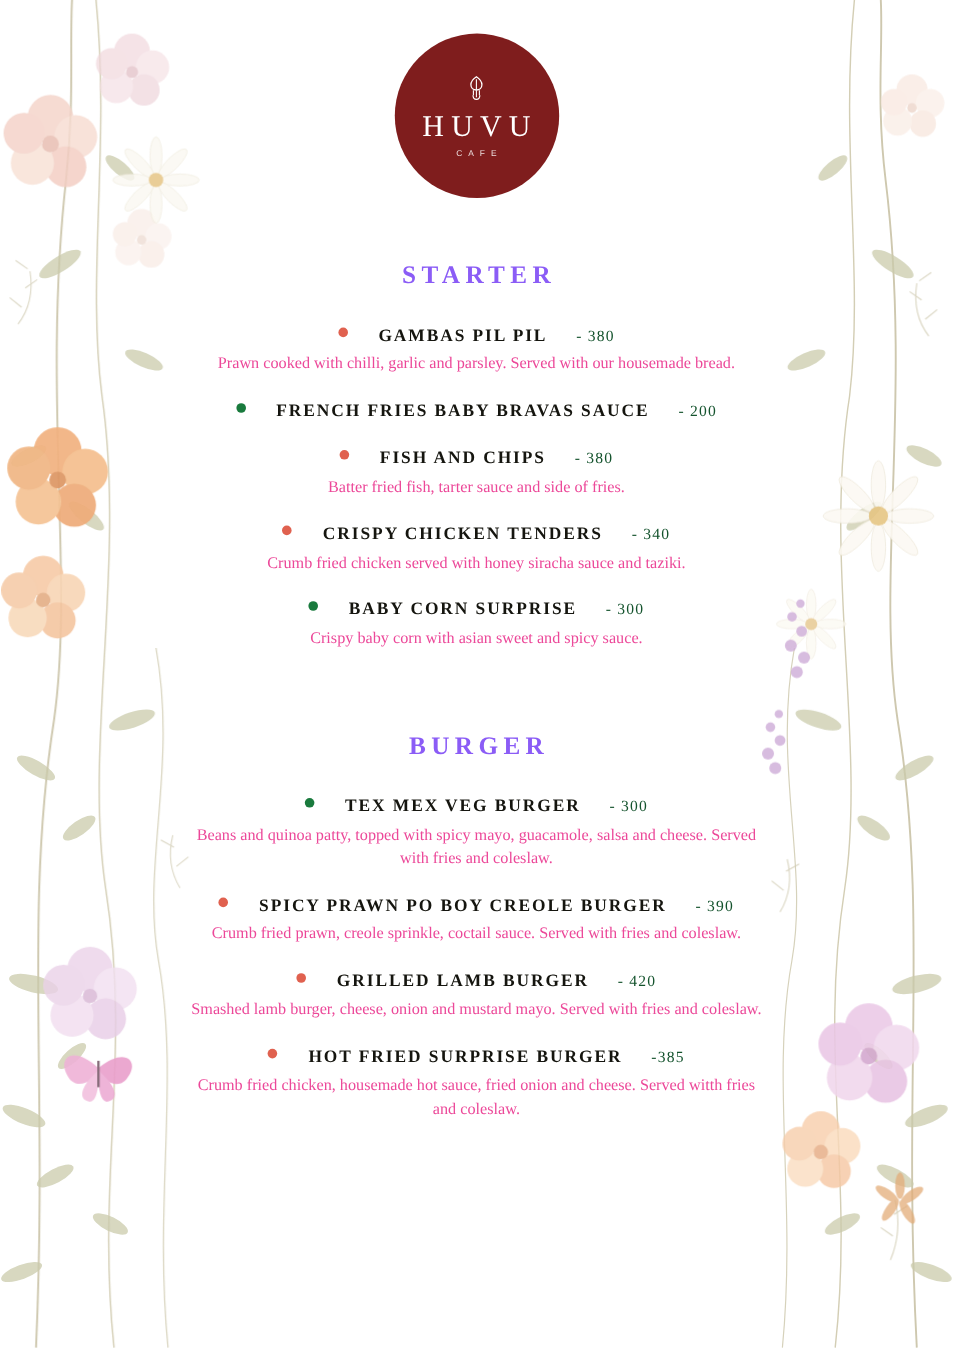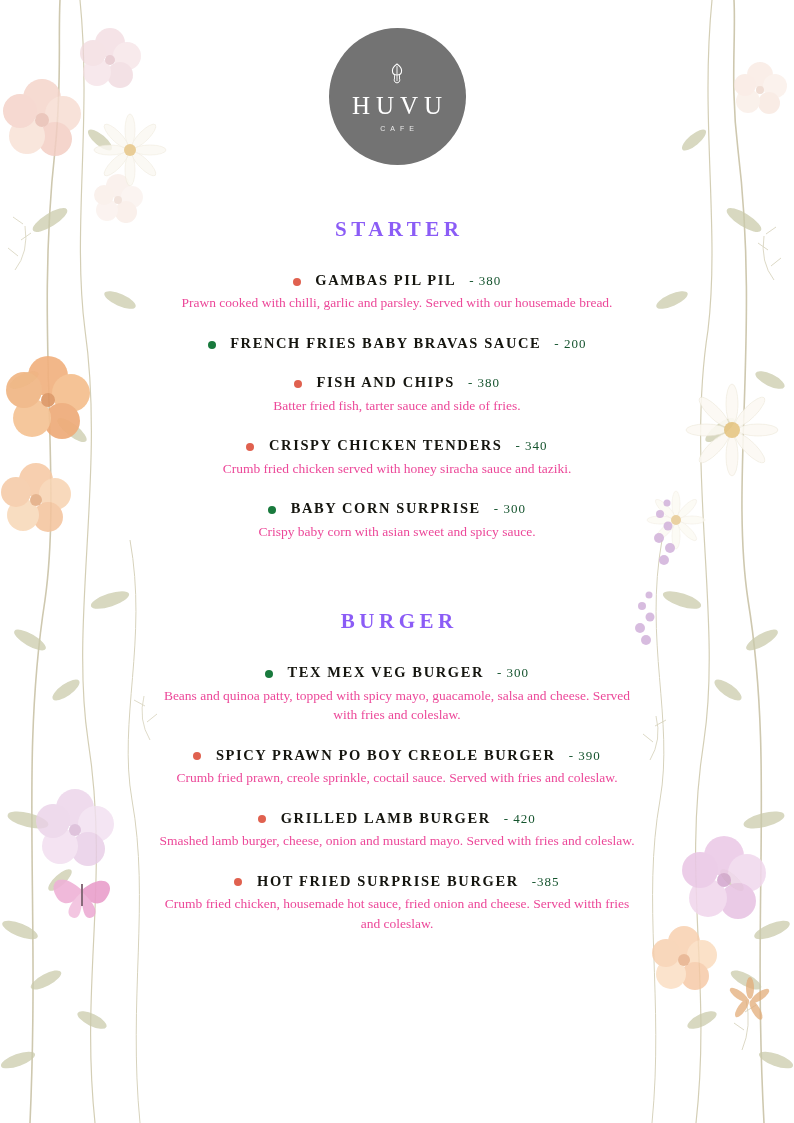--- a/index.html
+++ b/index.html
@@ -39,21 +39,21 @@
   
   .logo-wrap {
     display: flex;
     justify-content: center;
     padding-top: 28px;
   }
   .logo {
     width: 137px;
     height: 137px;
     border-radius: 50%;
-    background: #737373;
+    background: #7f1d1d;
     display: flex;
     flex-direction: column;
     align-items: center;
     justify-content: center;
     color: #ffffff;
   }
   .logo-mark {
     width: 20px;
     height: 26px;
     margin-bottom: 6px;
@@ -90,23 +90,22 @@
     text-indent: 4.5px;
     color: #8b5cf6;
     margin-bottom: 30px;
   }
 
   .item {
     margin-bottom: 22px;
   }
   .item-head {
     display: flex;
-    align-items: center;
     justify-content: center;
-    gap: 13px;
+    gap: 24px;
     line-height: 1.2;
   }
   .dot {
     width: 8px;
     height: 8px;
     border-radius: 50%;
     flex: none;
     display: inline-block;
     position: relative;
     top: 1px;

